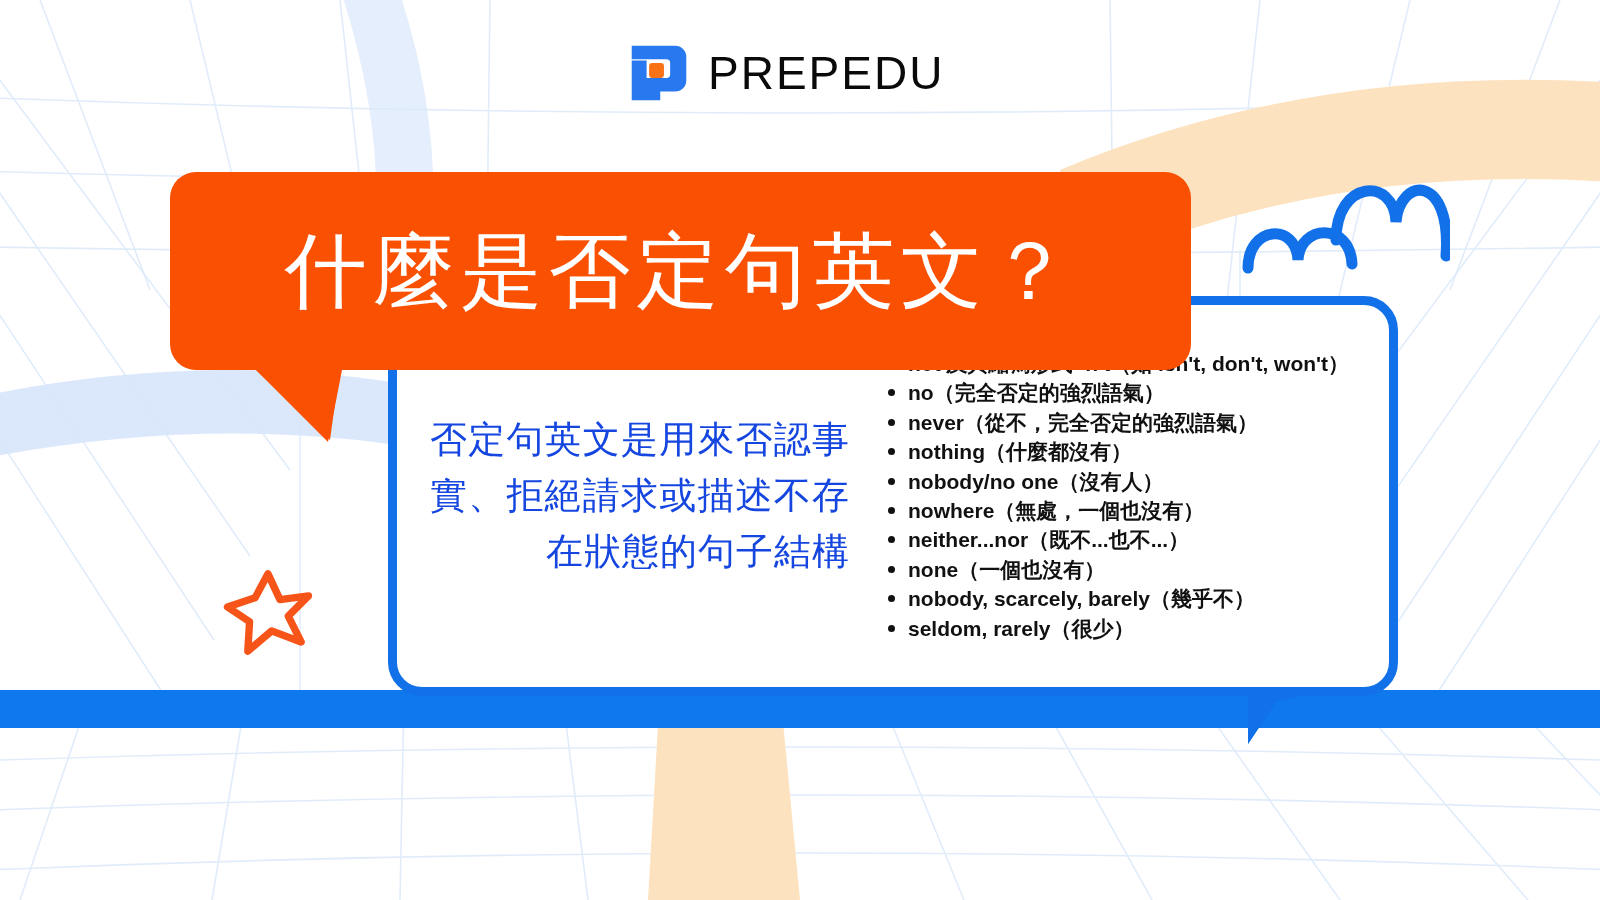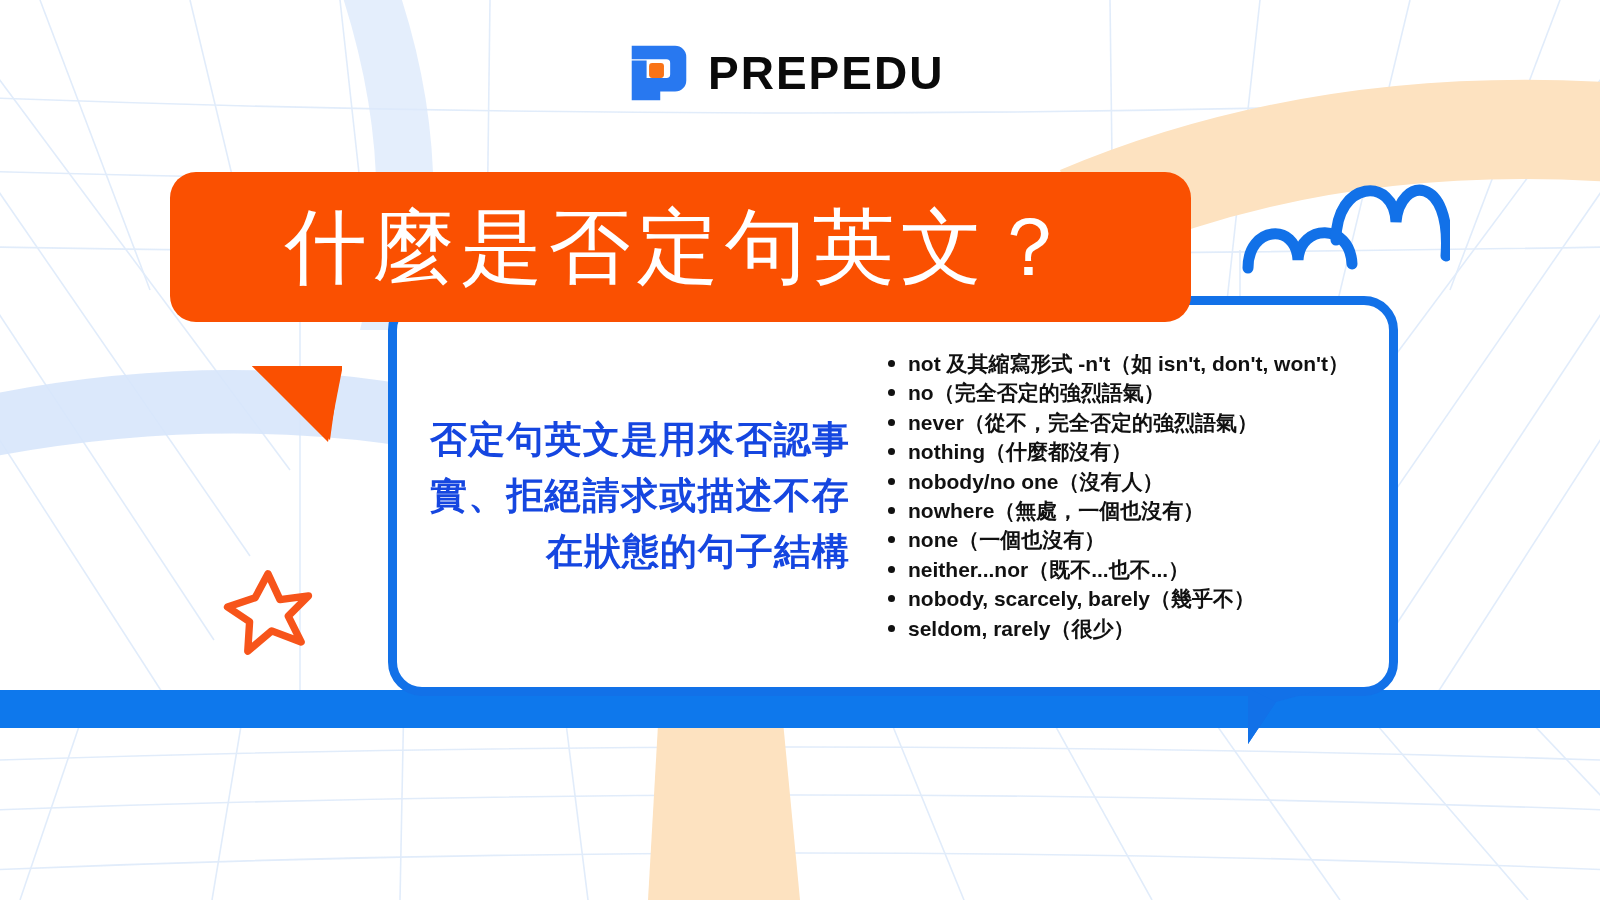--- a/index.html
+++ b/index.html
@@ -73,21 +73,21 @@
     width: 90px;
     height: 80px;
   }
 
   
   .orange-bubble {
     position: absolute;
     left: 170px;
     top: 172px;
     width: 1021px;
-    height: 150px;
+    height: 198px;
     background: #fa5001;
     border-radius: 26px;
     display: flex;
     align-items: center;
     justify-content: center;
     box-sizing: border-box;
   }
   .orange-tail {
     position: absolute;
     left: 252px;
@@ -110,21 +110,21 @@
     position: absolute;
     left: 628px;
     top: 42px;
     display: flex;
     align-items: center;
     gap: 18px;
   }
   .logo-mark { width: 62px; height: 62px; display: block; }
   .logo-word {
     font-size: 46px;
-    font-weight: 700;
+    font-weight: 400;
     letter-spacing: 2px;
     color: #0a0a0a;
     line-height: 1;
     font-family: "Liberation Sans", sans-serif;
   }
 
   
   .content {
     position: absolute;
     left: 388px;
@@ -133,21 +133,21 @@
     height: 400px;
     display: flex;
     align-items: center;
     box-sizing: border-box;
   }
   .definition {
     width: 420px;
     padding-left: 42px;
     color: #1546e0;
     font-size: 37px;
-    font-weight: 700;
+    font-weight: 400;
     line-height: 1.52;
     text-align: justify;
     text-align-last: right;
     letter-spacing: 1px;
     font-family: "Liberation Sans", "DejaVu Sans", sans-serif;
   }
   .keyword-list {
     flex: 1;
     margin: 0;
     padding: 0 0 0 34px;
@@ -283,22 +283,22 @@
 
   <div class="content">
     <div class="definition">否定句英文是用來否認事實、拒絕請求或描述不存在狀態的句子結構</div>
     <ul class="keyword-list">
       <li>not 及其縮寫形式 -n't（如 isn't, don't, won't）</li>
       <li>no（完全否定的強烈語氣）</li>
       <li>never（從不，完全否定的強烈語氣）</li>
       <li>nothing（什麼都沒有）</li>
       <li>nobody/no one（沒有人）</li>
       <li>nowhere（無處，一個也沒有）</li>
+      <li>neither...nor（既不...也不...）</li>
       <li>none（一個也沒有）</li>
-      <li>neither...nor（既不...也不...）</li>
       <li>nobody, scarcely, barely（幾乎不）</li>
       <li>seldom, rarely（很少）</li>
     </ul>
   </div>
 
   <svg class="orange-tail" viewBox="0 0 90 76">
     <path d="M0 0 L90 0 L90 4 L76 76 L6 6 Z" fill="#fa5001"></path>
     <path d="M0 0 L88 0 L78 74 Z" fill="#fa5001"></path>
   </svg>
   <div class="orange-bubble">

